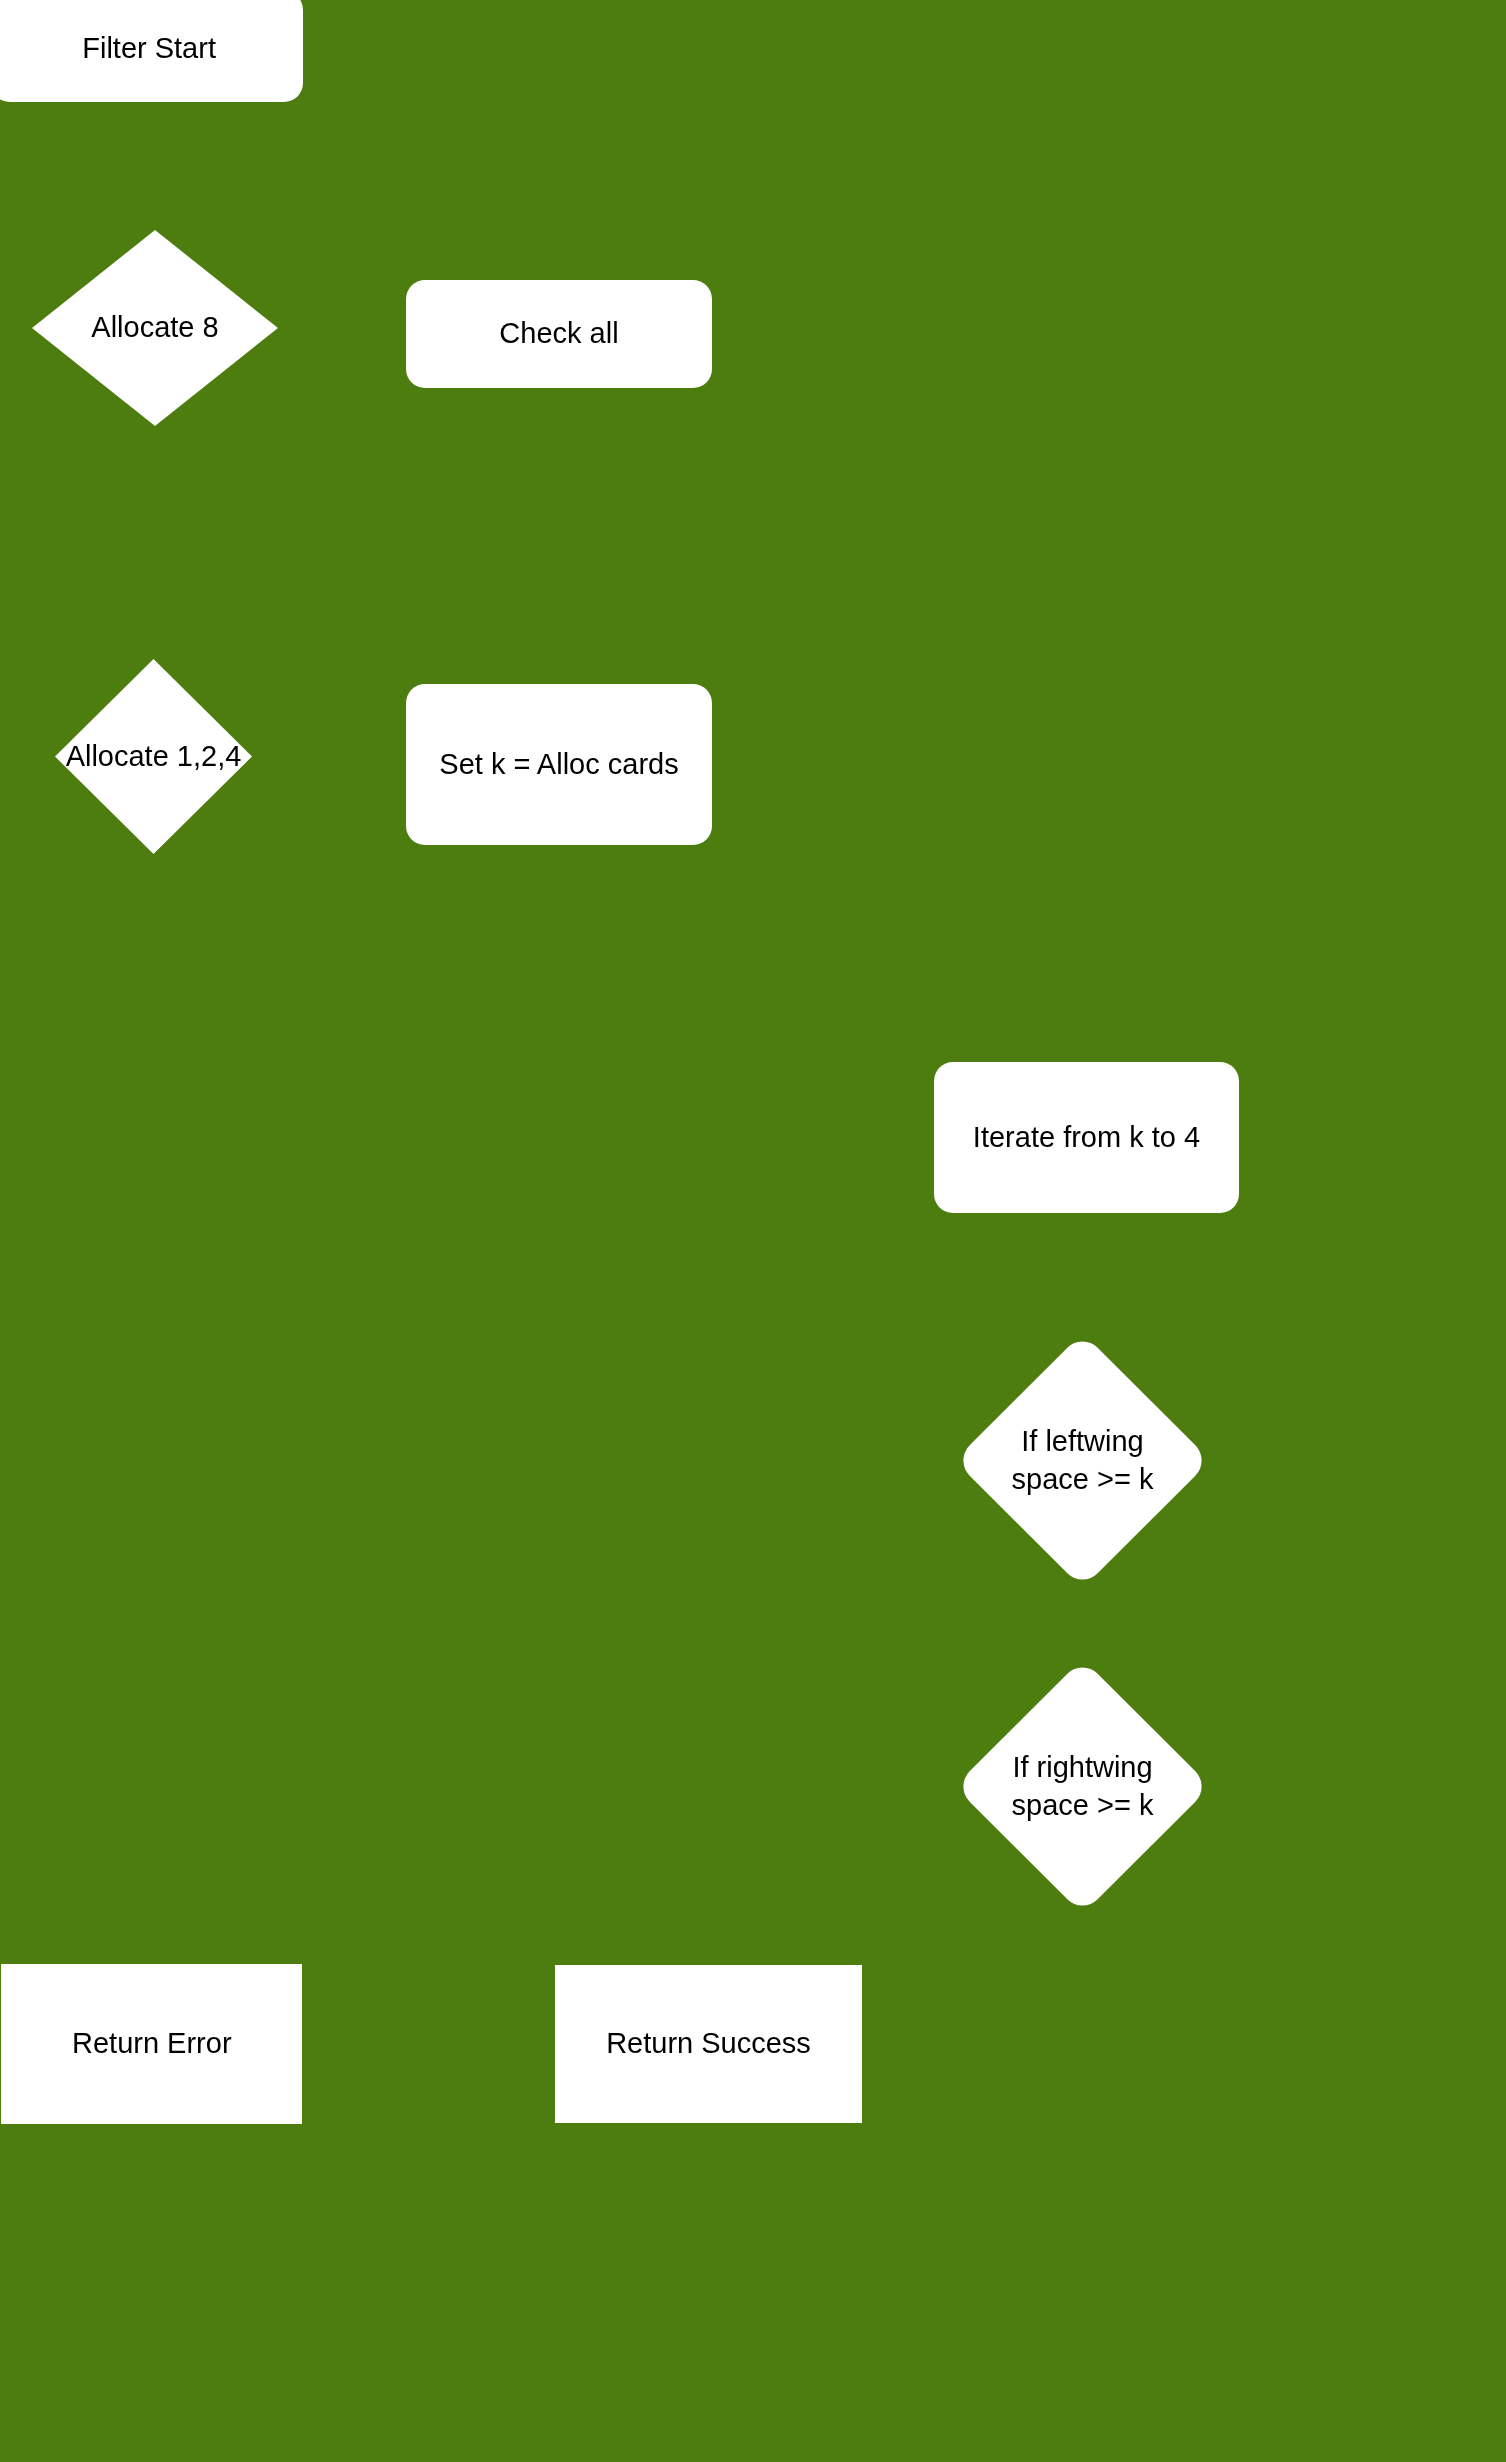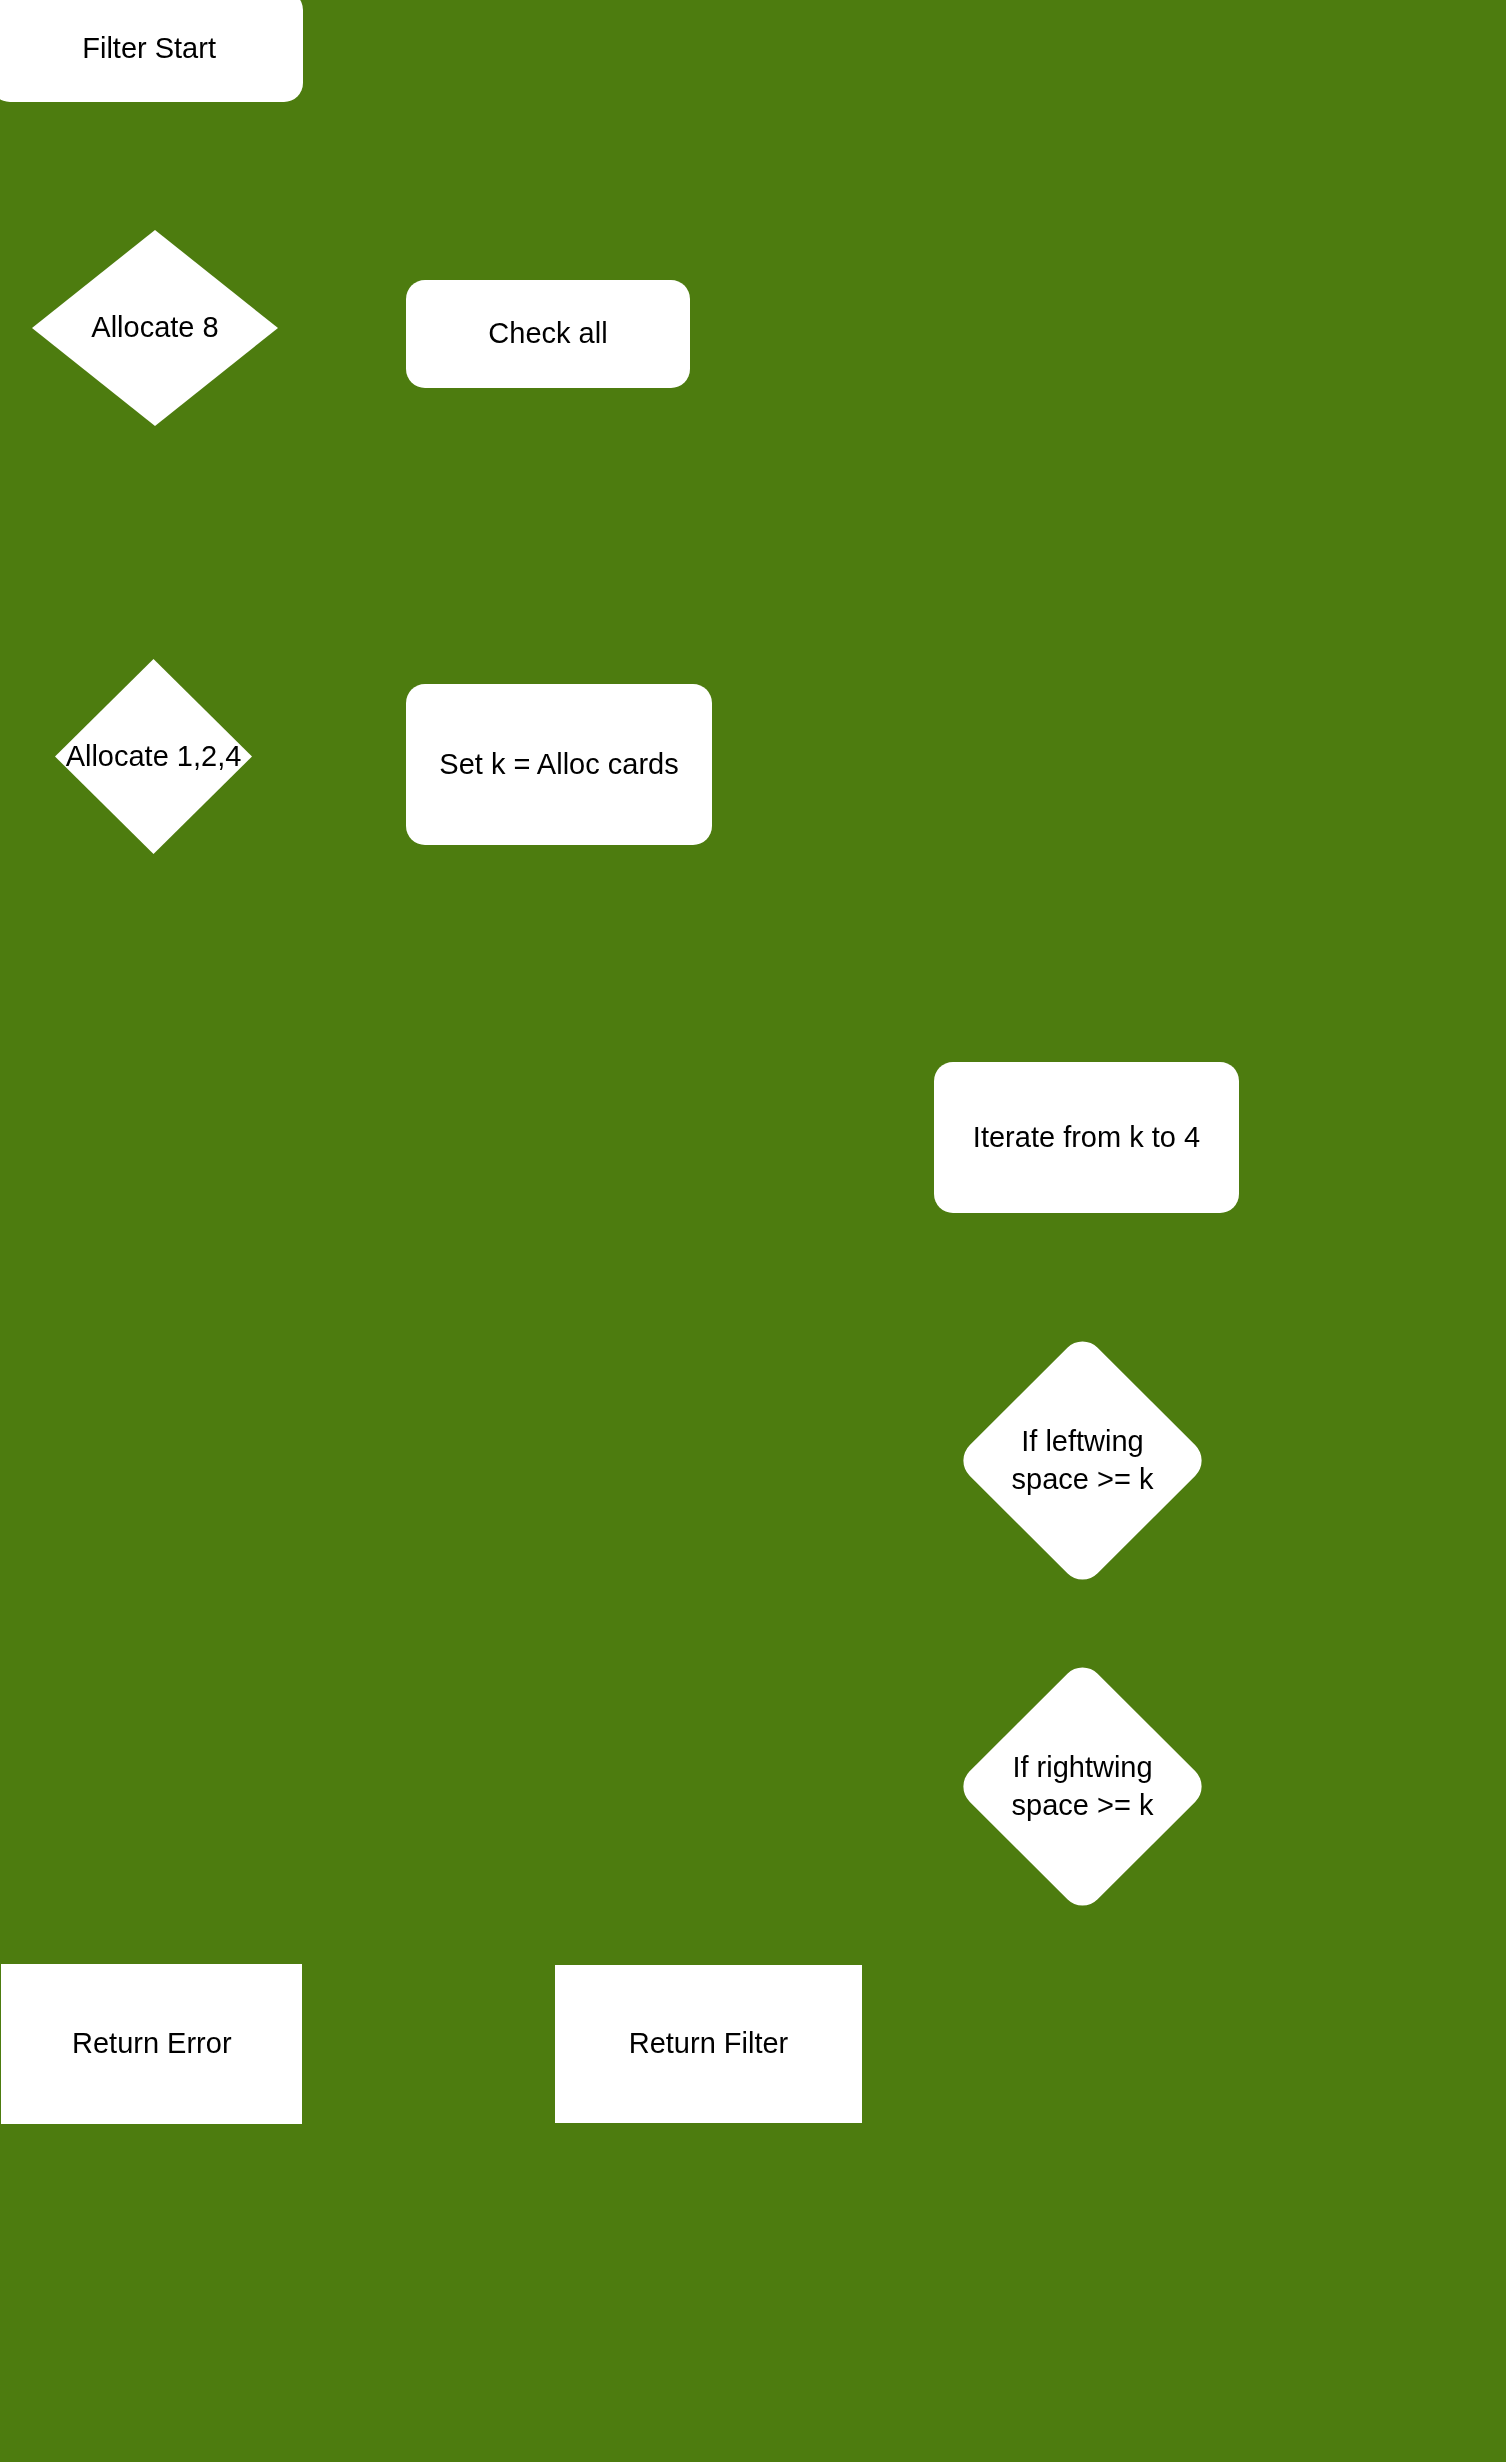--- a/index.html
+++ b/index.html
@@ -75,21 +75,21 @@
   <div class="node rounded-rect" style="left:-8.8px; top:-8.8px; width:312px; height:111px;">
     <span class="shape-fill"></span>
     <span class="node-label" style="padding-top:3.8px; padding-left:3.8px;">Filter Start</span>
   </div>
 
   <div class="node diamond-sharp" style="left:32px; top:230px; width:246px; height:196px;">
     <span class="shape-fill"></span>
     <span class="node-label">Allocate 8</span>
   </div>
 
-  <div class="node rounded-rect" style="left:406px; top:280px; width:284px; height:108px;">
+  <div class="node rounded-rect" style="left:406px; top:280px; width:306px; height:108px;">
     <span class="shape-fill"></span>
     <span class="node-label">Check all</span>
   </div>
 
   <div class="node diamond-sharp overflow" style="left:55px; top:659px; width:197px; height:195px;">
     <span class="shape-fill"></span>
     <span class="node-label">Allocate 1,2,4</span>
   </div>
 
   <div class="node rounded-rect" style="left:406px; top:684px; width:306px; height:161px;">
@@ -114,18 +114,18 @@
 space &gt;= k</span>
   </div>
 
   <div class="node sharp-rect" style="left:1.3px; top:1964px; width:301px; height:160px;">
     <span class="shape-fill"></span>
     <span class="node-label">Return Error</span>
   </div>
 
   <div class="node sharp-rect" style="left:555px; top:1965px; width:307px; height:158px;">
     <span class="shape-fill"></span>
-    <span class="node-label">Return Filter</span>
+    <span class="node-label">Return Success</span>
   </div>
 
 
 </div>
 
 
 </body></html>

